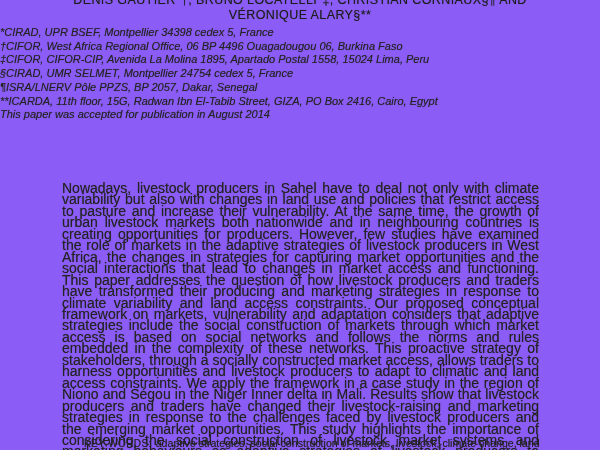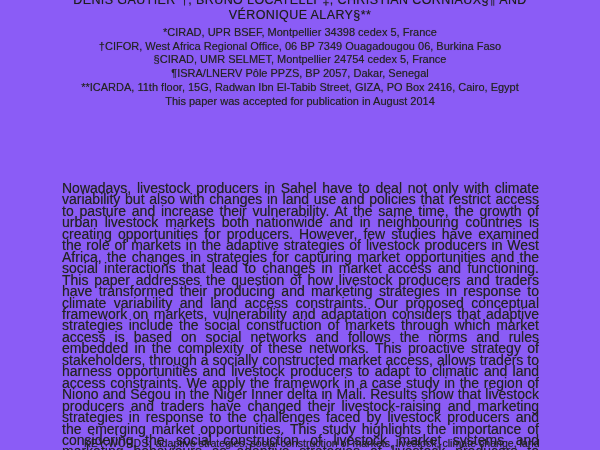--- a/index.html
+++ b/index.html
@@ -19,21 +19,21 @@
     top: -7px; left: 0; right: 0;
     text-align: center;
     font-size: 12.5px;
     line-height: 15px;
     letter-spacing: 0.4px;
     color: #1d1d1d;
   }
   .affiliations {
     position: absolute;
     top: 26px; left: 0; right: 0;
-    text-align: center;
+    font-style: italic;
     font-size: 11px;
     line-height: 13.7px;
     color: #242424;
   }
   .abstract {
     position: absolute;
     top: 183px; left: 62px;
     width: 477px;
     text-align: justify;
     font-size: 14px;
@@ -58,21 +58,22 @@
 
 <div class="page">
 
   <div class="authors">
     <div>DENIS GAUTIER*†, BRUNO LOCATELLI*‡, CHRISTIAN CORNIAUX§¶ AND</div>
     <div>VÉRONIQUE ALARY§**</div>
   </div>
 
   <div class="affiliations">
     <div>*CIRAD, UPR BSEF, Montpellier 34398 cedex 5, France</div>
-    <div>†CIFOR, West Africa Regional Office, 06 BP 7349 Ouagadougou 06, Burkina Faso</div>
+    <div>†CIFOR, West Africa Regional Office, 06 BP 4496 Ouagadougou 06, Burkina Faso</div>
+    <div>‡CIFOR, CIFOR-CIP, Avenida La Molina 1895, Apartado Postal 1558, 15024 Lima, Peru</div>
     <div>§CIRAD, UMR SELMET, Montpellier 24754 cedex 5, France</div>
     <div>¶ISRA/LNERV Pôle PPZS, BP 2057, Dakar, Senegal</div>
     <div>**ICARDA, 11th floor, 15G, Radwan Ibn El-Tabib Street, GIZA, PO Box 2416, Cairo, Egypt</div>
     <div>This paper was accepted for publication in August 2014</div>
   </div>
 
   <div class="abstract">Nowadays, livestock producers in Sahel have to deal not only with climate variability but also with changes in land use and policies that restrict access to pasture and increase their vulnerability. At the same time, the growth of urban livestock markets both nationwide and in neighbouring countries is creating opportunities for producers. However, few studies have examined the role of markets in the adaptive strategies of livestock producers in West Africa, the changes in strategies for capturing market opportunities and the social interactions that lead to changes in market access and functioning. This paper addresses the question of how livestock producers and traders have transformed their producing and marketing strategies in response to climate variability and land access constraints. Our proposed conceptual framework on markets, vulnerability and adaptation considers that adaptive strategies include the social construction of markets through which market access is based on social networks and follows the norms and rules embedded in the complexity of these networks. This proactive strategy of stakeholders, through a socially constructed market access, allows traders to harness opportunities and livestock producers to adapt to climatic and land access constraints. We apply the framework in a case study in the region of Niono and Ségou in the Niger Inner delta in Mali. Results show that livestock producers and traders have changed their livestock-raising and marketing strategies in response to the challenges faced by livestock producers and the emerging market opportunities. This study highlights the importance of considering the social construction of livestock market systems and marketing behaviours as adaptive strategies of livestock producers to multiple changes. Although livestock markets can support the adaptive strategies of several types of producers, their functioning as institutions has been understudied and scantily addressed in policy.</div>
 
   <div class="keywords">
     <span class="kw-label">KEY WORDS:</span><span>adaptive strategies, social construction of markets, livestock, climate change, land</span>

